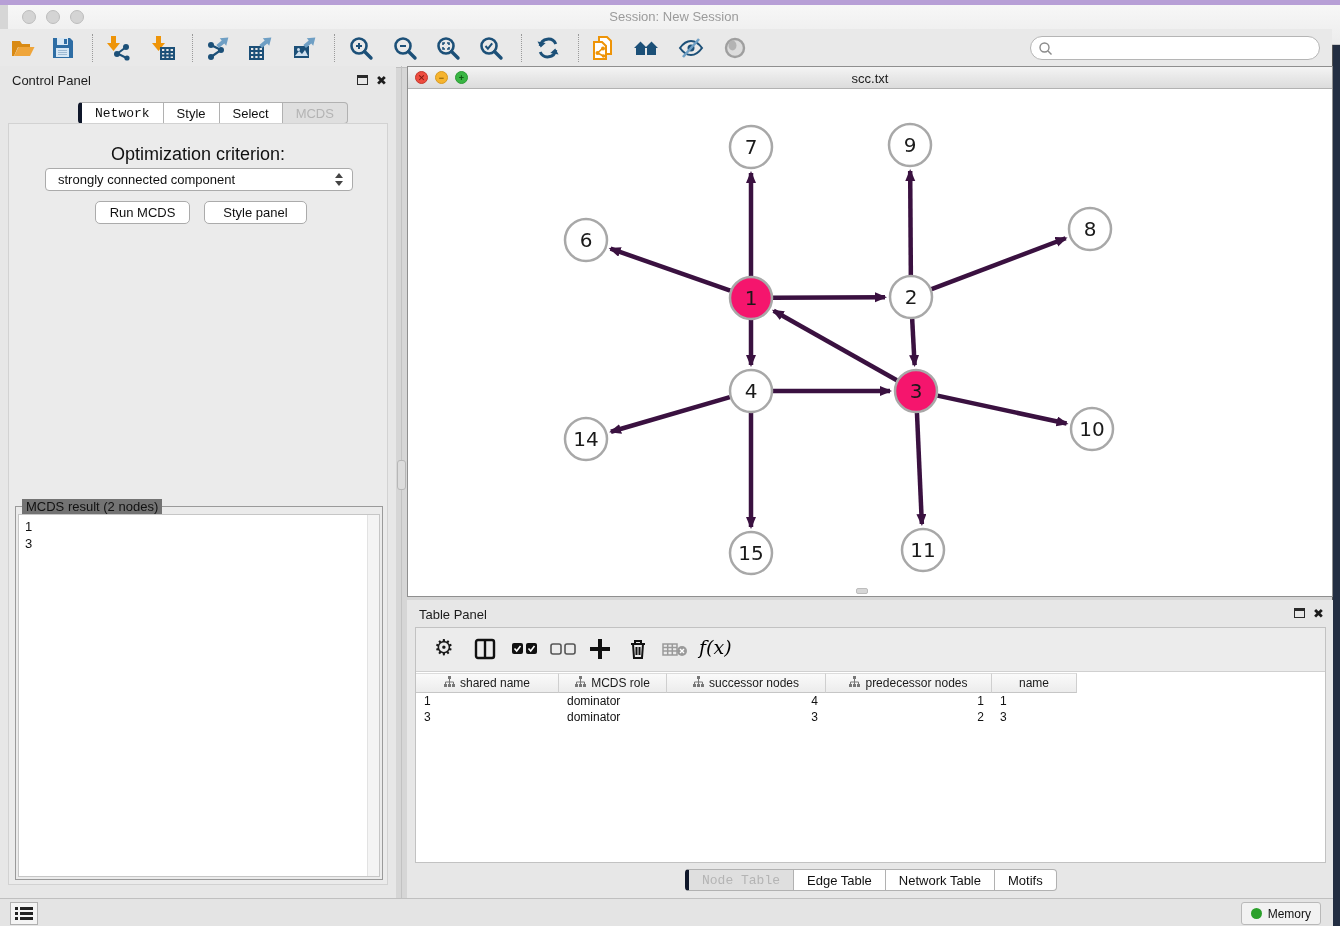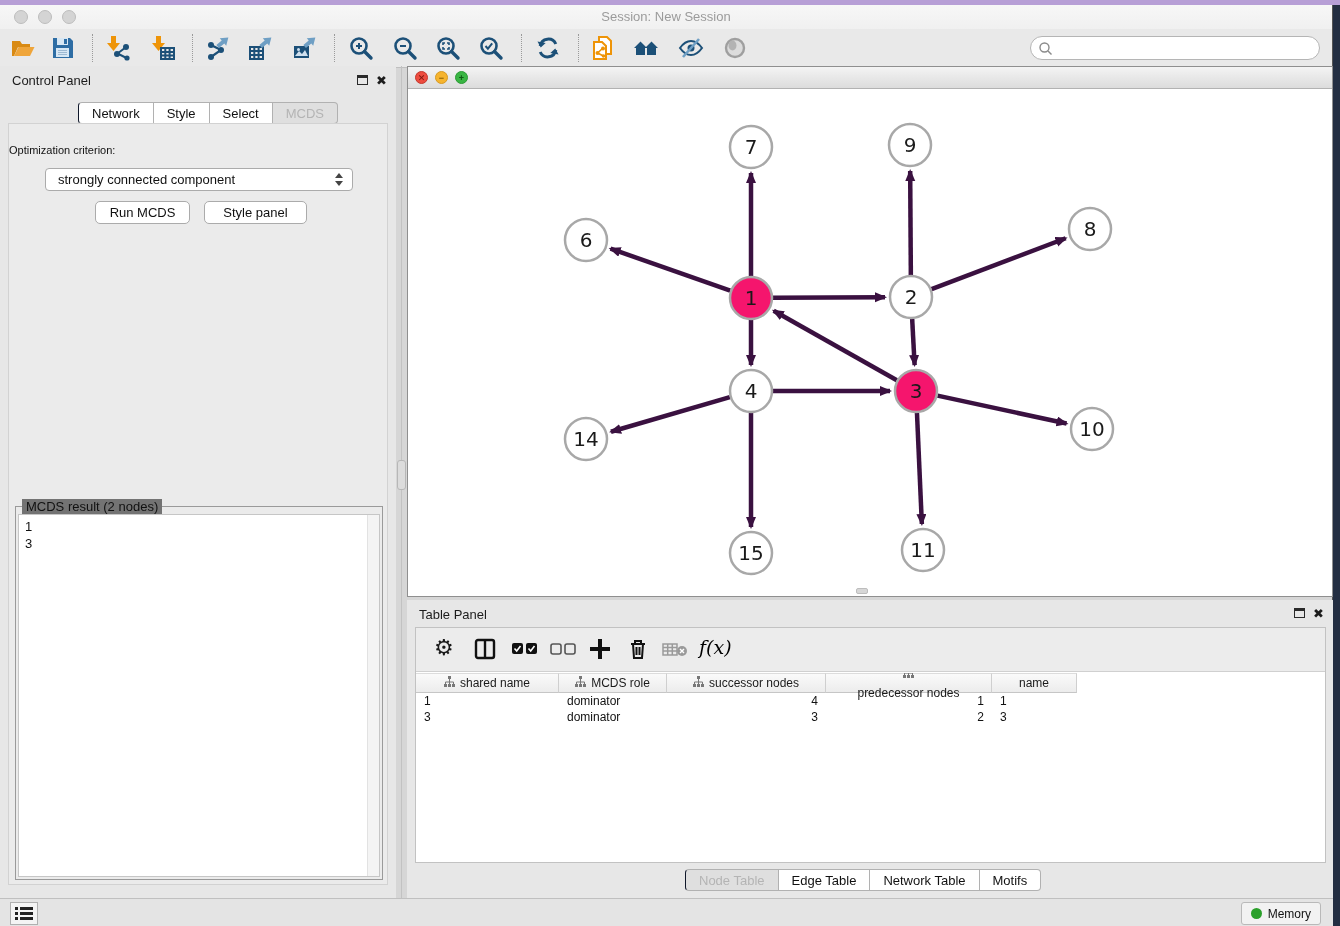--- a/index.html
+++ b/index.html
@@ -4,21 +4,21 @@
 <style>
   * { margin:0; padding:0; box-sizing:border-box; }
   html,body { width:1340px; height:926px; overflow:hidden;
     font-family:"Liberation Sans","DejaVu Sans",sans-serif; }
   body { background:#232e42; position:relative; }
 
   #top-strip { position:absolute; left:0; top:0; width:1340px; height:5px; background:#b79fd6; }
   #app { position:absolute; left:0; top:5px; width:1333px; height:921px; background:#d6d6d6; border-right:1px solid #555; }
 
   
-  #titlebar { position:absolute; left:0; top:0; width:100%; height:40px;
+  #titlebar { position:absolute; left:8px; top:0; width:100%; height:40px;
     background:linear-gradient(#f7f7f7,#ececec); border-bottom:1px solid #c9c9c9; }
   .mac-dot { position:absolute; top:5px; width:14px; height:14px; border-radius:50%;
     background:#d4d4d4; border:1px solid #bdbdbd; }
   #titlebar .t { position:absolute; left:0; right:0; top:4px; text-align:center;
     font-size:13px; color:#9b9b9b; }
 
   
   #toolbar { position:absolute; left:0; top:24px; width:100%; height:39px;
     background:#e9e9e9; border-bottom:1px solid #bfbfbf; }
   .tb-icon { position:absolute; top:6px; width:26px; height:26px; }
@@ -33,28 +33,28 @@
   
   #control-panel { position:absolute; left:0; top:61px; width:396px; height:832px; background:#e7e7e7; }
   .panel-head { position:relative; height:28px; }
   .panel-title { position:absolute; left:12px; top:7px; font-size:13px; color:#1c1c1c; }
   .float-ico { position:absolute; width:11px; height:10px; border:1.5px solid #2a2a2a; border-top-width:3px; }
   .close-ico { position:absolute; font-size:13px; font-weight:bold; color:#1c1c1c; line-height:1; }
 
   .seg-tabs { display:flex; }
   .seg-tab { height:22px; padding:0 13px; background:#fff; border:1px solid #b1b1b1;
     border-left:none; font-size:13px; color:#111; display:flex; align-items:center; cursor:default; }
-  .seg-tab:first-child { border-left:1px solid #0f172a; border-radius:4px 0 0 4px; }
+  .seg-tab:first-child { border-left:4px solid #0f172a; border-radius:4px 0 0 4px;font-family:Liberation Mono, monospace; }
   .seg-tab:last-child { border-radius:0 4px 4px 0; }
   .seg-tab.selected { background:#dfdfdf; color:#b4b4b4; }
   #cp-tabs { position:absolute; left:78px; top:36px; }
 
   #cp-body { position:absolute; left:8px; top:57px; width:380px; height:762px;
     background:#ebebeb; border:1px solid #d2d2d2; }
-  #opt-label { position:absolute; left:0; right:0; top:20px; font-size:11px; color:#111; }
+  #opt-label { position:absolute; left:0; right:0; top:20px; text-align:center; font-size:18px; color:#111; }
   #opt-select { position:absolute; left:36px; top:44px; width:308px; height:23px; background:#fff;
     border:1px solid #ababab; border-radius:4px; font-size:13px; color:#111;
     display:flex; align-items:center; padding-left:12px; }
   .chevrons { position:absolute; right:9px; top:4px; }
   .chevrons div { width:0; height:0; border-left:4px solid transparent; border-right:4px solid transparent; }
   .chev-up { border-bottom:5px solid #444; margin-bottom:3px; }
   .chev-dn { border-top:5px solid #444; }
   .cp-btn { position:absolute; top:77px; height:23px; background:#fff; border:1px solid #ababab;
     border-radius:5px; font-size:13px; color:#111; display:flex; align-items:center; justify-content:center; }
   #run-btn { left:86px; width:95px; }
@@ -321,20 +321,21 @@
   </div>
 
   <div id="v-divider"></div>
   <div id="v-grip"></div>
 
   <div id="net-window">
     <div id="net-titlebar">
       <span class="tl tl-red">✕</span>
       <span class="tl tl-yel">−</span>
       <span class="tl tl-grn">+</span>
+      <div class="t">scc.txt</div>
     </div>
     <div id="graph-wrap">
       <svg id="graph-svg" width="924" height="507" xmlns="http://www.w3.org/2000/svg">
           <defs>
             <marker id="arrow" markerWidth="14" markerHeight="12" refX="10" refY="5" orient="auto" markerUnits="userSpaceOnUse">
               <polygon points="0,0 12,5 0,10" fill="#3a1140"></polygon>
             </marker>
           </defs>
           <line x1="343" y1="187" x2="343" y2="84" stroke="#3a1140" stroke-width="4.5" marker-end="url(#arrow)"></line>
           <line x1="322.2449403778676" y1="201.7042820722201" x2="202.52870682615648" y2="159.62221209646714" stroke="#3a1140" stroke-width="4.5" marker-end="url(#arrow)"></line>
@@ -473,21 +474,21 @@
             <div class="th-cell" style="width: 159px;">
               <span><svg width="11" height="11" viewBox="0 0 11 11">
                   <rect x="4" y="0" width="3" height="3" fill="#777"></rect>
                   <path d="M5.5 3v3M1.5 6h8M1.5 6v2M5.5 6v2M9.5 6v2" stroke="#777" fill="none"></path>
                   <rect x="0" y="8" width="3" height="3" fill="#777"></rect>
                   <rect x="4" y="8" width="3" height="3" fill="#777"></rect>
                   <rect x="8" y="8" width="3" height="3" fill="#777"></rect>
                 </svg></span>
               <span>successor nodes</span>
             </div>
-            <div class="th-cell" style="width: 166px; flex-direction: column;">
+            <div class="th-cell" style="width: 166px;">
               <span><svg width="11" height="11" viewBox="0 0 11 11">
                   <rect x="4" y="0" width="3" height="3" fill="#777"></rect>
                   <path d="M5.5 3v3M1.5 6h8M1.5 6v2M5.5 6v2M9.5 6v2" stroke="#777" fill="none"></path>
                   <rect x="0" y="8" width="3" height="3" fill="#777"></rect>
                   <rect x="4" y="8" width="3" height="3" fill="#777"></rect>
                   <rect x="8" y="8" width="3" height="3" fill="#777"></rect>
                 </svg></span>
               <span>predecessor nodes</span>
             </div>
             <div class="th-cell" style="width: 85px;">

